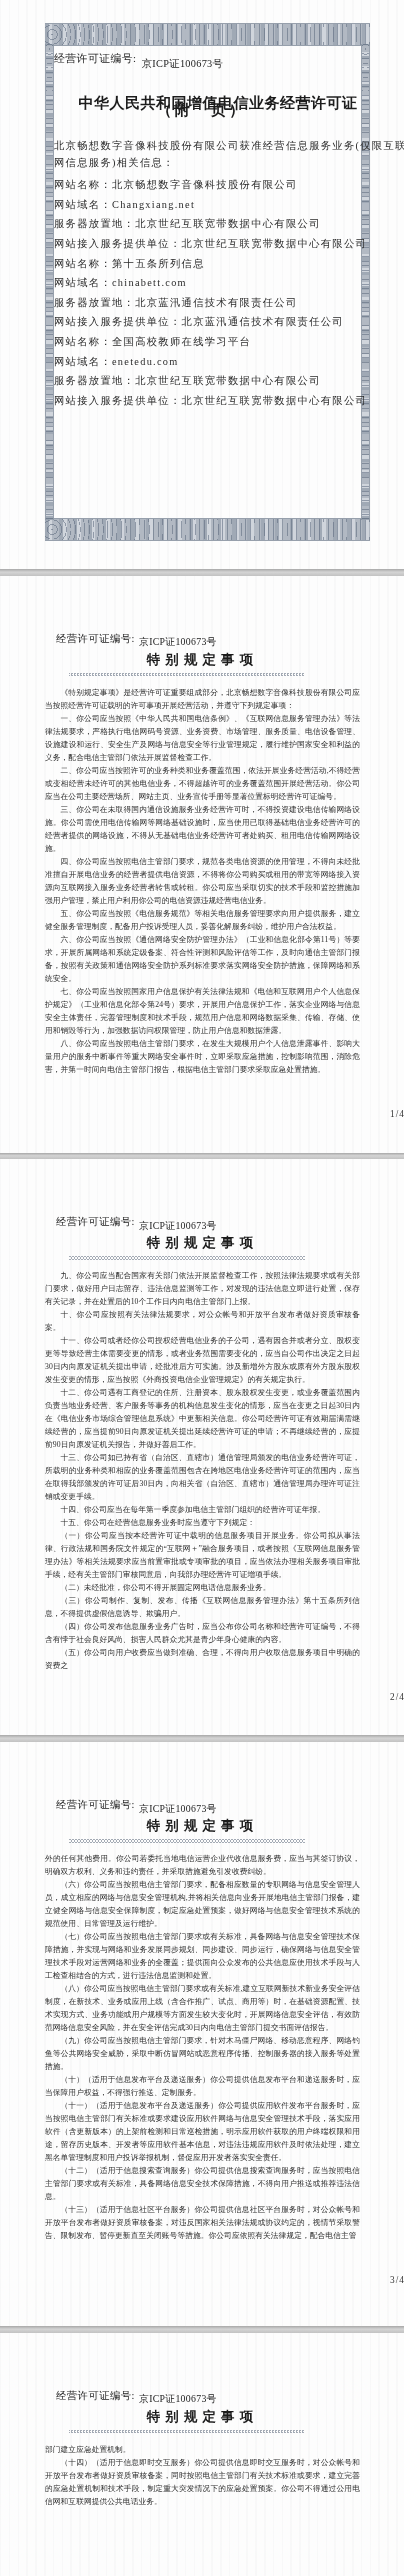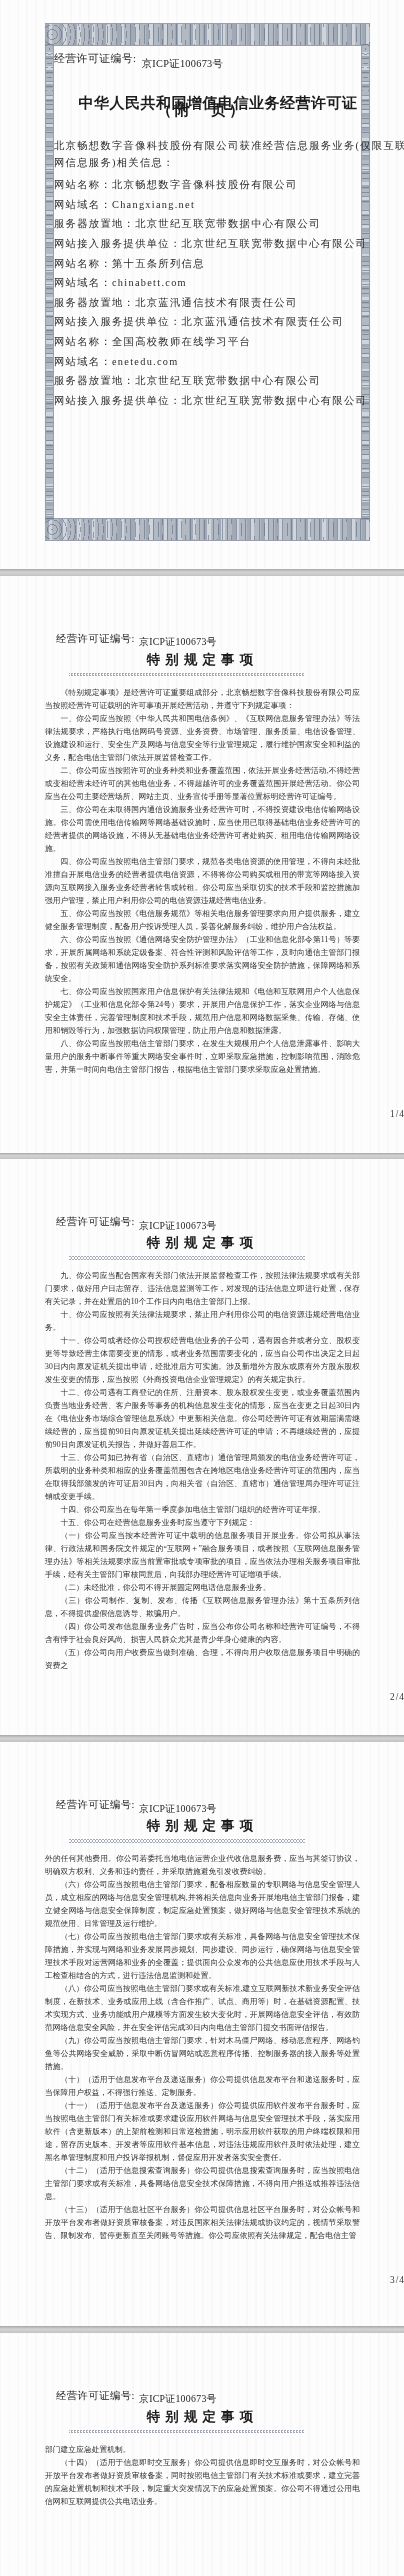--- a/index.html
+++ b/index.html
@@ -116,21 +116,21 @@
   <div class="page-divider"></div>
 
   <section class="page special" style="height:576px">
     <div class="sp-head">
       <span>经营许可证编号:</span><span class="num">京ICP证100673号</span>
     </div>
     <h2 class="sp-title">特别规定事项</h2>
     <div class="zigzag"></div>
     <div class="sp-body">
       <p>九、你公司应当配合国家有关部门依法开展监督检查工作，按照法律法规要求或有关部门要求，做好用户日志留存、违法信息监测等工作，对发现的违法信息立即进行处置，保存有关记录，并在处置后的10个工作日内向电信主管部门上报。</p>
-      <p>十、你公司应按照有关法律法规要求，禁止用户利用你公司的电信资源违规经营电信业务。</p>
+      <p>十、你公司应按照有关法律法规要求，对公众帐号和开放平台发布者做好资质审核备案。</p>
       <p>十一、你公司或者经你公司授权经营电信业务的子公司，遇有因合并或者分立、股权变更等导致经营主体需要变更的情形，或者业务范围需要变化的，应当自公司作出决定之日起30日内向原发证机关提出申请，经批准后方可实施。涉及新增外方股东或原有外方股东股权发生变更的情形，应当按照《外商投资电信企业管理规定》的有关规定执行。</p>
       <p>十二、你公司遇有工商登记的住所、注册资本、股东股权发生变更，或业务覆盖范围内负责当地业务经营、客户服务等事务的机构信息发生变化的情形，应当在变更之日起30日内在《电信业务市场综合管理信息系统》中更新相关信息。你公司经营许可证有效期届满需继续经营的，应当提前90日向原发证机关提出延续经营许可证的申请；不再继续经营的，应提前90日向原发证机关报告，并做好善后工作。</p>
       <p>十三、你公司如已持有省（自治区、直辖市）通信管理局颁发的电信业务经营许可证，所载明的业务种类和相应的业务覆盖范围包含在跨地区电信业务经营许可证的范围内，应当在取得我部颁发的许可证后30日内，向相关省（自治区、直辖市）通信管理局办理许可证注销或变更手续。</p>
       <p>十四、你公司应当在每年第一季度参加电信主管部门组织的经营许可证年报。</p>
       <p>十五、你公司在经营信息服务业务时应当遵守下列规定：</p>
       <p>（一）你公司应当按本经营许可证中载明的信息服务项目开展业务。你公司拟从事法律、行政法规和国务院文件规定的“互联网＋”融合服务项目，或者按照《互联网信息服务管理办法》等相关法规要求应当前置审批或专项审批的项目，应当依法办理相关服务项目审批手续，经有关主管部门审核同意后，向我部办理经营许可证增项手续。</p>
       <p>（二）未经批准，你公司不得开展固定网电话信息服务业务。</p>
       <p>（三）你公司制作、复制、发布、传播《互联网信息服务管理办法》第十五条所列信息，不得提供虚假信息诱导、欺骗用户。</p>
       <p>（四）你公司发布信息服务业务广告时，应当公布你公司名称和经营许可证编号，不得含有悖于社会良好风尚、损害人民群众尤其是青少年身心健康的内容。</p>
       <p>（五）你公司向用户收费应当做到准确、合理，不得向用户收取信息服务项目中明确的资费之</p>

